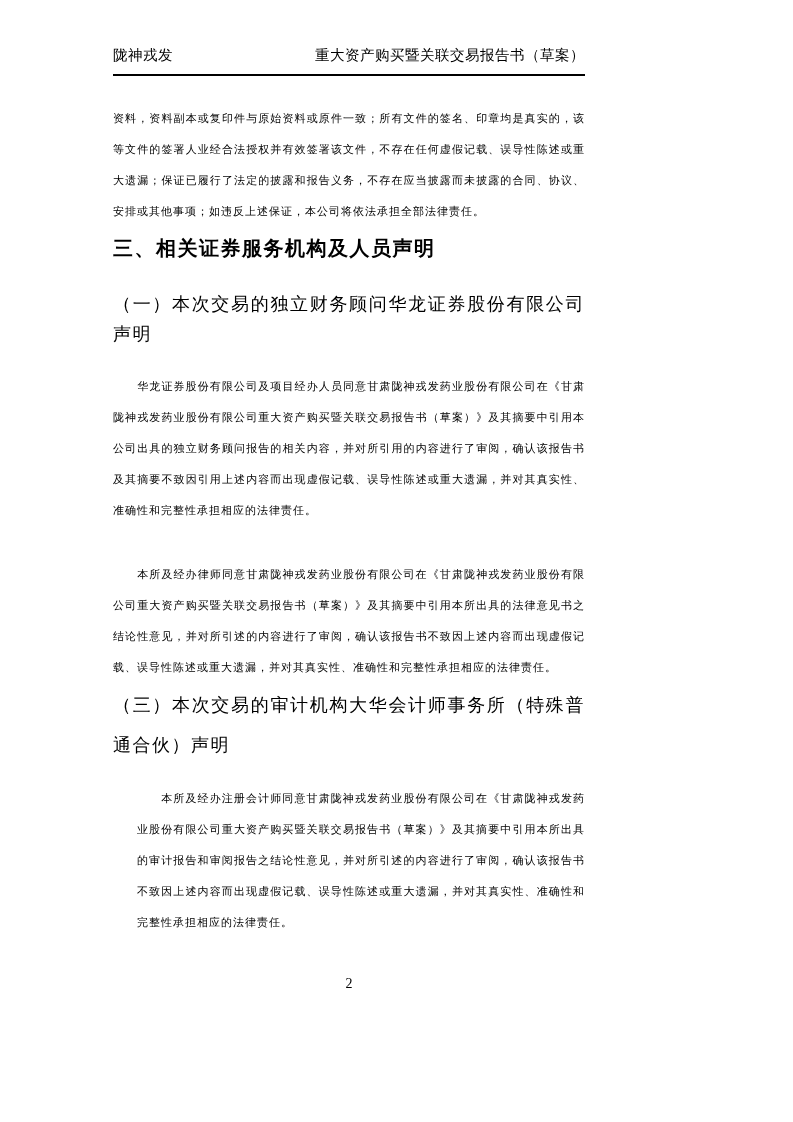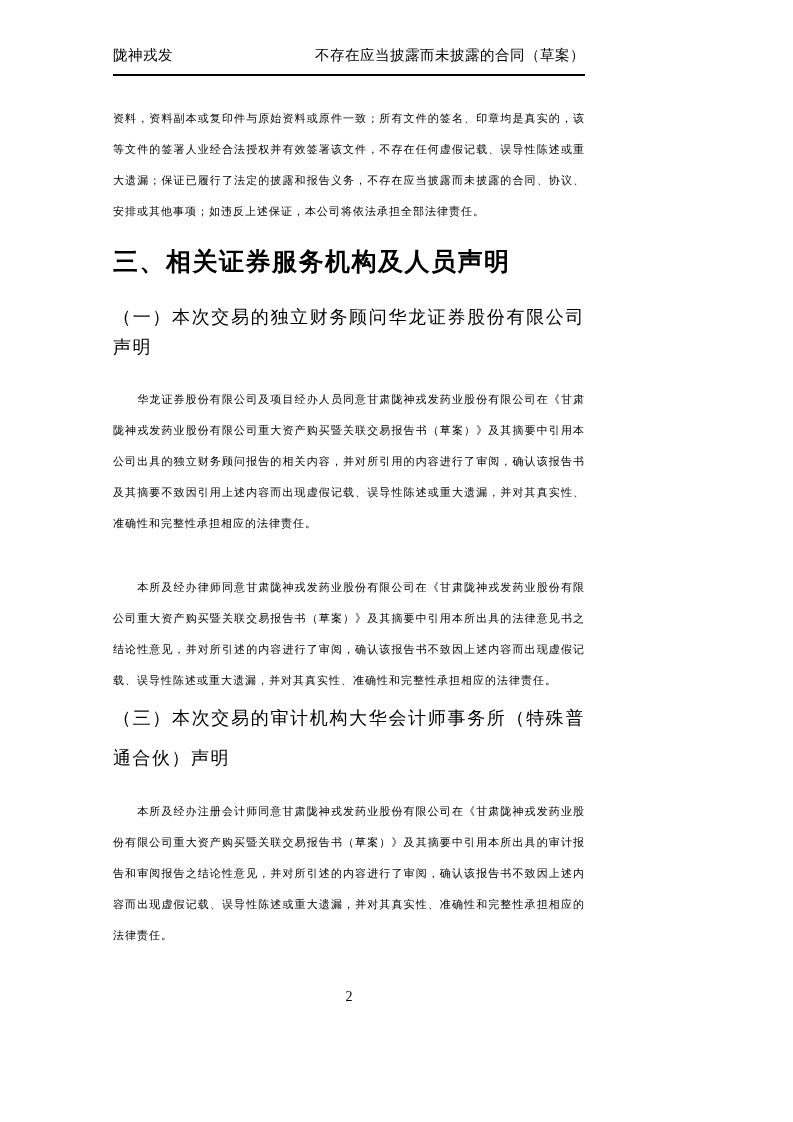--- a/index.html
+++ b/index.html
@@ -39,27 +39,27 @@
     font-size: 11px;
     line-height: 31px;
     letter-spacing: 1px;
     text-align: justify;
     text-align-last: left;
   }
   .mt-p1 { margin-top: 27px; }
   .indent { text-indent: 2.2em; }
   .mt-p2 { margin-top: 22px; }
   .mt-p3 { margin-top: 33px; }
-  .mt-p4 { margin-top: 18px; }
+  .mt-p4 { margin-top: 18px; margin-left: 24px; }
   
   .h-section {
-    margin: 19px 0 0 0;
+    margin: 6px 0 0 0;
     font-family: "Liberation Sans", "DejaVu Sans", sans-serif;
     font-weight: bold;
-    font-size: 25px;
+    font-size: 20px;
     line-height: 30px;
     letter-spacing: 1.5px;
   }
   .h-sub {
     margin: 0;
     font-family: "Liberation Sans", "DejaVu Sans", sans-serif;
     font-weight: normal;
     font-size: 18px;
     line-height: 30px;
     letter-spacing: 1.5px;
@@ -78,21 +78,21 @@
   }
 </style>
 </head>
 <body>
 
 <div class="page">
   <div class="content">
 
     <div class="running-header">
       <span>陇神戎发</span>
-      <span>不存在应当披露而未披露的合同（草案）</span>
+      <span>重大资产购买暨关联交易报告书（草案）</span>
     </div>
 
     <p class="body-para mt-p1">资料，资料副本或复印件与原始资料或原件一致；所有文件的签名、印章均是真实的，该等文件的签署人业经合法授权并有效签署该文件，不存在任何虚假记载、误导性陈述或重大遗漏；保证已履行了法定的披露和报告义务，不存在应当披露而未披露的合同、协议、安排或其他事项；如违反上述保证，本公司将依法承担全部法律责任。</p>
 
     <h2 class="h-section">三、相关证券服务机构及人员声明</h2>
 
     <h3 class="h-sub mt-h1">（一）本次交易的独立财务顾问华龙证券股份有限公司声明</h3>
 
     <p class="body-para indent mt-p2">华龙证券股份有限公司及项目经办人员同意甘肃陇神戎发药业股份有限公司在《甘肃陇神戎发药业股份有限公司重大资产购买暨关联交易报告书（草案）》及其摘要中引用本公司出具的独立财务顾问报告的相关内容，并对所引用的内容进行了审阅，确认该报告书及其摘要不致因引用上述内容而出现虚假记载、误导性陈述或重大遗漏，并对其真实性、准确性和完整性承担相应的法律责任。</p>
 

